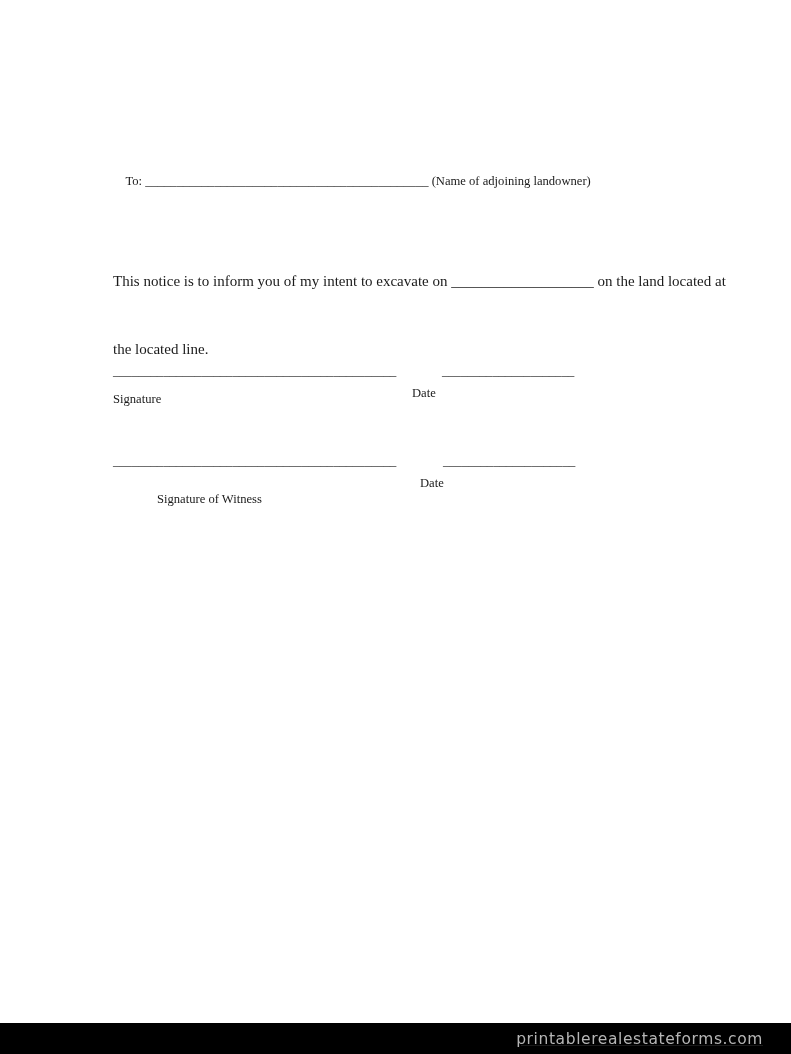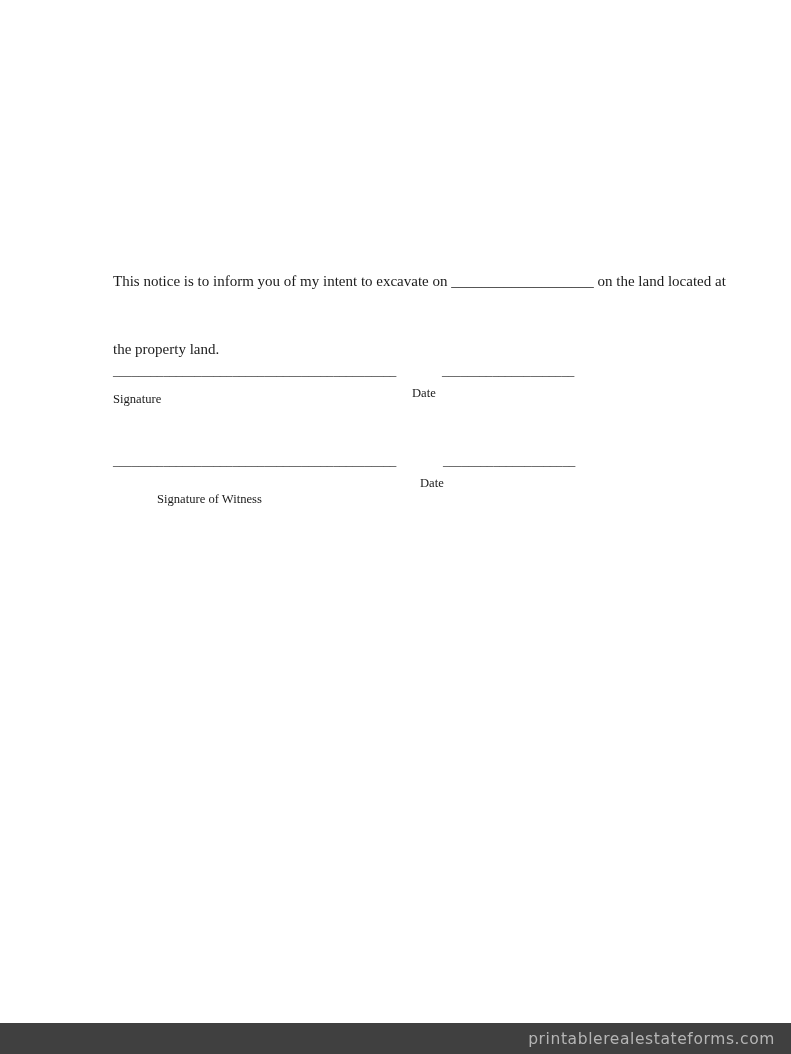--- a/index.html
+++ b/index.html
@@ -56,44 +56,48 @@
   .sig-line-row2   { top: 454px; left: 113px; }
   .sig-dateline-row2 { top: 454px; left: 443px; }
   .sig-label-row2  { top: 492px; left: 113px; padding-left: 44px; }
   .date-label-row2 { top: 476px; left: 420px; }
   .footer-bar {
     position: absolute;
     left: 0;
     bottom: 0;
     width: 100%;
     height: 31px;
-    background: #404040;
+    background: #000000;
     box-sizing: border-box;
     display: flex;
     align-items: center;
     justify-content: flex-end;
-    padding-right: 16px;
+    padding-right: 28px;
+    text-decoration: underline;
   }
   .footer-site {
     font-family: "DejaVu Sans", sans-serif;
     font-size: 15.5px;
     letter-spacing: 0.6px;
     color: #b5b5b5;
   }
 </style>
 </head>
 <body>
 
 <div class="page">
 
 
+  <div class="text-line to-line">
+    <span>To: </span><span class="blank">_____________________________________________</span><span> (Name of adjoining landowner)</span>
+  </div>
 
   <div class="body-par">
     <div><span>This notice is to inform you of my intent to excavate on </span><span class="blank">___________________</span><span> on the land located at</span></div>
-    <div><span>the property land.</span></div>
+    <div><span>the located line.</span></div>
   </div>
 
   <div class="text-line sig-line-row1">_____________________________________________</div>
   <div class="text-line sig-dateline-row1">_____________________</div>
   <div class="text-line sig-label-row1">Signature</div>
   <div class="text-line date-label-row1">Date</div>
 
   <div class="text-line sig-line-row2">_____________________________________________</div>
   <div class="text-line sig-dateline-row2">_____________________</div>
   <div class="text-line sig-label-row2">Signature of Witness</div>

